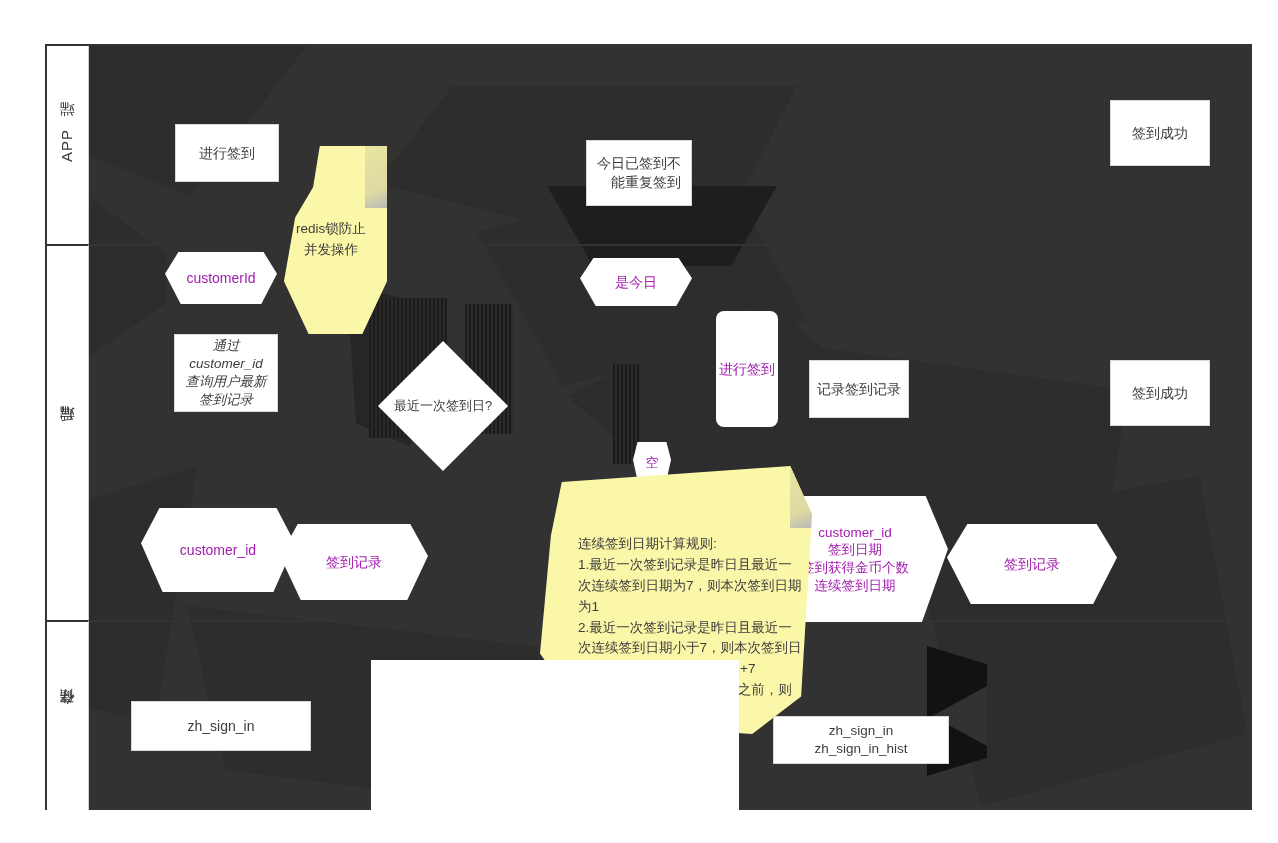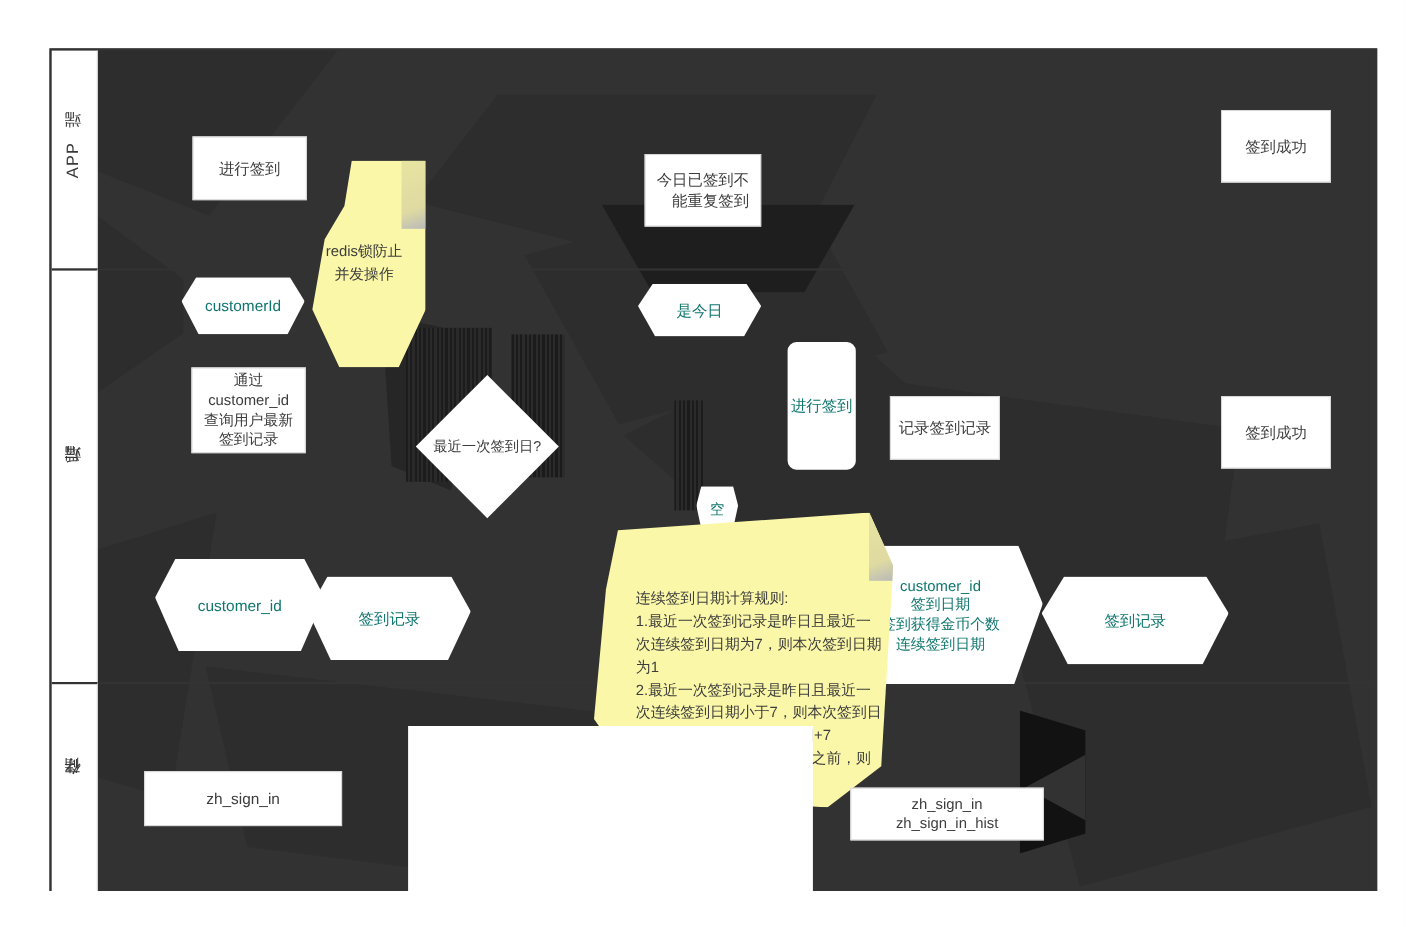--- a/index.html
+++ b/index.html
@@ -47,21 +47,21 @@
     position:absolute;inset:0;background:#ffffff;
     transform:rotate(45deg);
   }
   .diamond .dtext{
     position:relative;z-index:2;font-size:13px;line-height:1.3;
     color:#3c3c3c;white-space:pre-line;padding:0 2px;
   }
 
   
   .elabel{
-    position:absolute;background:#ffffff;color:#0f766e;font-size:14px;
+    position:absolute;background:#ffffff;color:#a21caf;font-size:14px;
     display:flex;align-items:center;justify-content:center;text-align:center;
     line-height:1.3;white-space:pre-line;
   }
   .elabel.poly{clip-path:polygon(12% 0,88% 0,100% 42%,86% 100%,14% 100%,0 42%);}
   .elabel.round{border-radius:8px;}
 
   
   .note{
     position:absolute;background:#faf7a8;color:#3c3c3c;
     font-size:13.5px;line-height:1.55;box-sizing:border-box;
@@ -124,21 +124,21 @@
 能重复签到</div>
 
     <div class="node proc" style="left:1063px;top:54px;width:100px;height:66px;">签到成功</div>
 
     <div class="note note-a" style="left:228px;top:100px;width:112px;height:188px;padding:0 12px;">
       <div class="fold"></div>
       <span>redis锁防止
 并发操作</span>
     </div>
 
-    <div class="node proc" style="left:127px;top:288px;width:104px;height:78px;font-size:13.5px;">通过
+    <div class="node proc" style="left:127px;top:288px;width:104px;height:78px;font-size:13.5px;font-style:italic;">通过
 customer_id
 查询用户最新
 签到记录</div>
 
     <div class="node diamond" style="left:329px;top:305px;width:134px;height:110px;display:flex;align-items:center;justify-content:center;">
       <div class="dshape" style="width:92px;height:92px;left:21px;top:9px;"></div>
       <div class="dtext">最近一次签到日?</div>
     </div>
 
 

